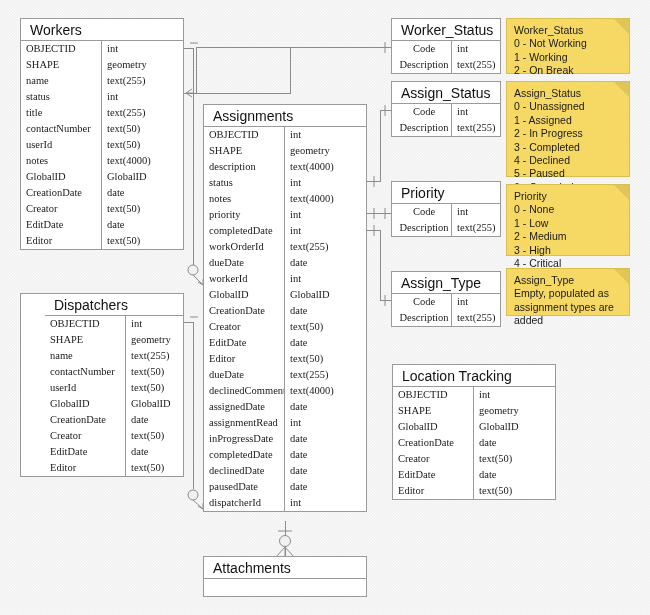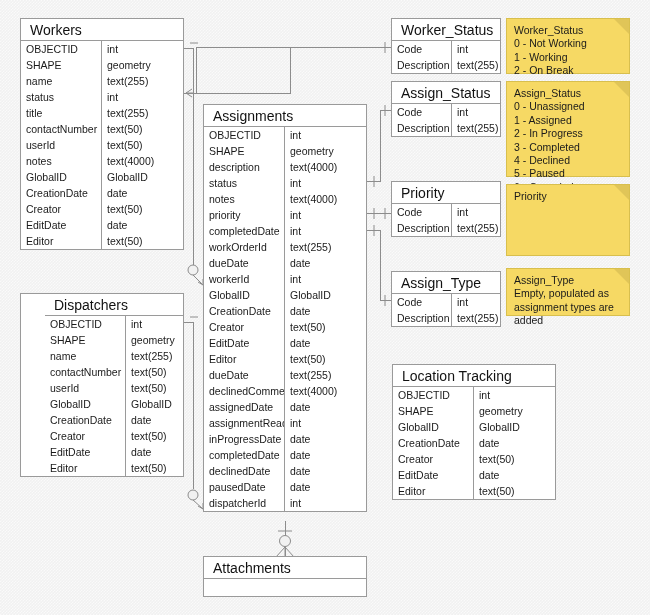--- a/index.html
+++ b/index.html
@@ -34,21 +34,21 @@
     height:22px;line-height:22px;
     padding-left:9px;
     font-size:14px;
     color:#111;
     border-bottom:1px solid #9a9a9a;
     box-sizing:border-box;
     background:#fff;
     white-space:nowrap;
     overflow:hidden;
   }
-  .erows{display:block;}
+  .erows{display:block;font-family:Liberation Serif, serif;}
   .erow{
     display:flex;
     height:16px;
     line-height:16px;
     box-sizing:border-box;
   }
   .erow .c1{
     width:81px;
     padding-left:5px;
     box-sizing:border-box;
@@ -56,21 +56,21 @@
     white-space:nowrap;overflow:hidden;
     font-size:10.5px;
   }
   .erow .c2{
     flex:1;
     padding-left:5px;
     box-sizing:border-box;
     white-space:nowrap;overflow:hidden;
     font-size:10.5px;
   }
-  .entity.lookup .erow .c1{width:60px;}
+  .entity.lookup .erow .c1{width:60px;text-align:center;}
   .entity.emptybody .erow{height:17px;}
   .entity.emptybody .erow .c1{border-right:none;width:auto;flex:1;}
 
   .note{
     position:absolute;
     background:#f6d964;
     border:1px solid #d8bf4e;
     box-sizing:border-box;
     padding:5px 7px 6px 7px;
     font-size:10.5px;
@@ -464,16 +464,20 @@
     <div class="note" style="left: 506px; top: 18px; width: 124px; height: 56px;"><span class="fold"></span><span class="ntitle">Worker_Status</span><span class="nbody">0 - Not Working
 1 - Working
 2 - On Break</span></div>
     <div class="note" style="left: 506px; top: 81px; width: 124px; height: 96px;"><span class="fold"></span><span class="ntitle">Assign_Status</span><span class="nbody">0 - Unassigned
 1 - Assigned
 2 - In Progress
 3 - Completed
 4 - Declined
 5 - Paused
 6 - Canceled</span></div>
-    <div class="note" style="left: 506px; top: 184px; width: 124px; height: 72px;"><span class="fold"></span><span class="ntitle">Priority</span></div>
+    <div class="note" style="left: 506px; top: 184px; width: 124px; height: 72px;"><span class="fold"></span><span class="ntitle">Priority</span><span class="nbody">0 - None
+1 - Low
+2 - Medium
+3 - High
+4 - Critical</span></div>
     <div class="note" style="left: 506px; top: 268px; width: 124px; height: 48px;"><span class="fold"></span><span class="ntitle">Assign_Type</span><span class="nbody">Empty, populated as
 assignment types are added</span></div>
   </div>
 
 </body></html>

